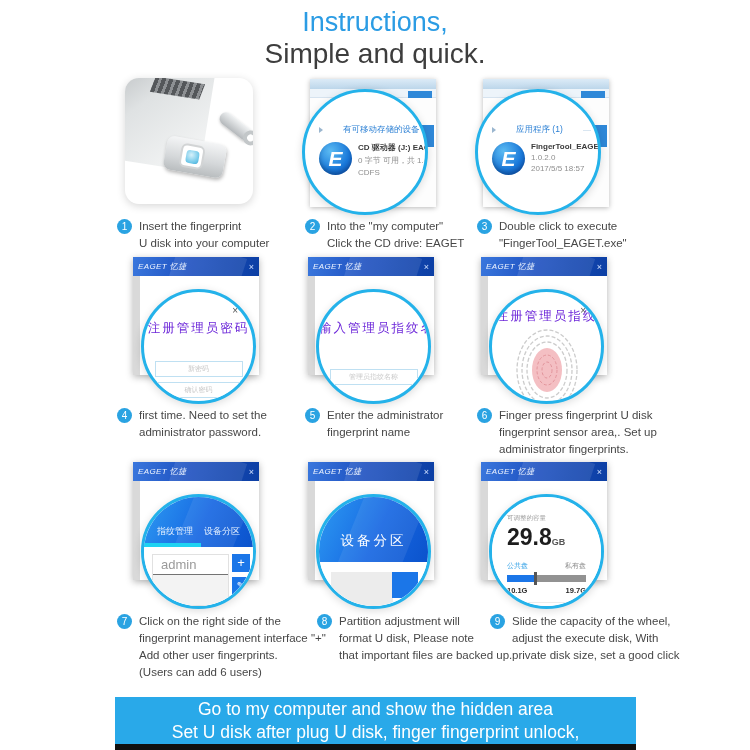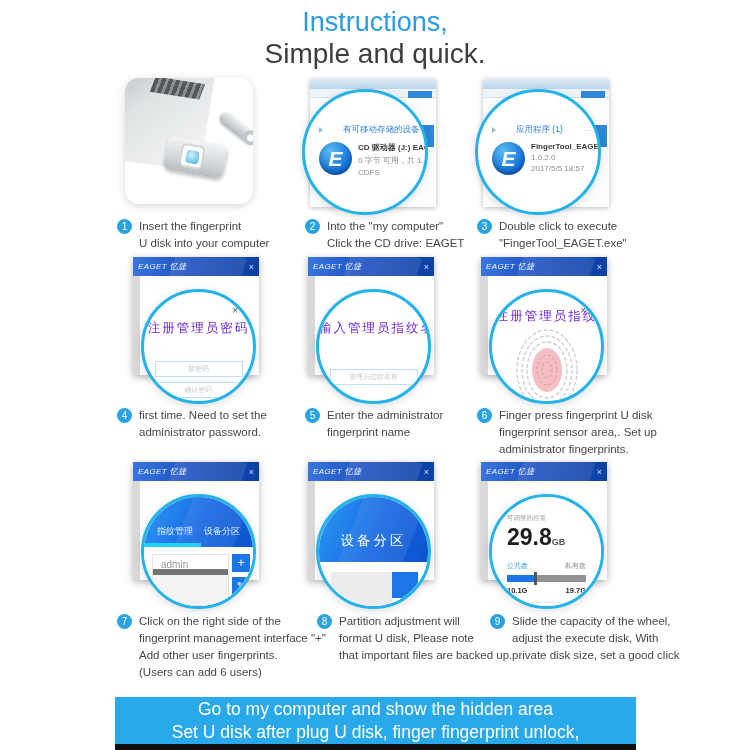--- a/index.html
+++ b/index.html
@@ -95,22 +95,22 @@
   .mgr { height:100%; }
   .mgr-top { position:relative; height:46%; overflow:hidden;
              background:linear-gradient(115deg,#2d9bf2 0%,#1767e2 55%,#0b53cc 100%); }
   .mgr-top::before { content:""; position:absolute; left:38%; top:-20%; width:50%; height:150%;
              background:rgba(255,255,255,.08); transform:rotate(22deg); }
   .mgr-tabs { position:absolute; bottom:9px; left:0; right:0; display:flex; justify-content:space-between;
               padding:0 13px; color:#e4f0ff; font-size:9px; white-space:nowrap; }
   .mgr-underline { position:absolute; bottom:0; left:0; width:52%; height:4px; background:#1fd3f2; }
   .mgr-body { position:relative; height:54%; background:#fff; padding:7px 24px 0 8px; }
   .mgr-list { background:#f3f3f3; border:1px solid #e1e1e1; height:52px; }
-  .mgr-item { background:#fff; border-bottom:6px solid #737373; height:20px; line-height:20px;
-              padding-left:8px; color:#9a9a9a; font-size:10px; }
+  .mgr-item { background:#fff; border-bottom:1px solid #737373; height:20px; line-height:20px;
+              padding-left:8px; color:#9a9a9a; font-size:13px; }
   .mgr-btns { position:absolute; right:3px; top:7px; display:flex; flex-direction:column; gap:5px; }
   .mgr-btn { width:18px; height:18px; background:#1b76e8; color:#fff; font-size:13px;
              text-align:center; line-height:17px; }
   .mgr-btn.edit { font-size:10px; }
 
   
   .part-top { position:relative; height:60%; overflow:hidden; display:flex; align-items:flex-end; justify-content:center;
               padding-bottom:12px; color:#fff; font-size:13.5px; letter-spacing:3px;
               background:linear-gradient(115deg,#2d9bf2 0%,#1767e2 55%,#0b53cc 100%); }
   .part-top::before { content:""; position:absolute; left:30%; top:-20%; width:55%; height:150%;

